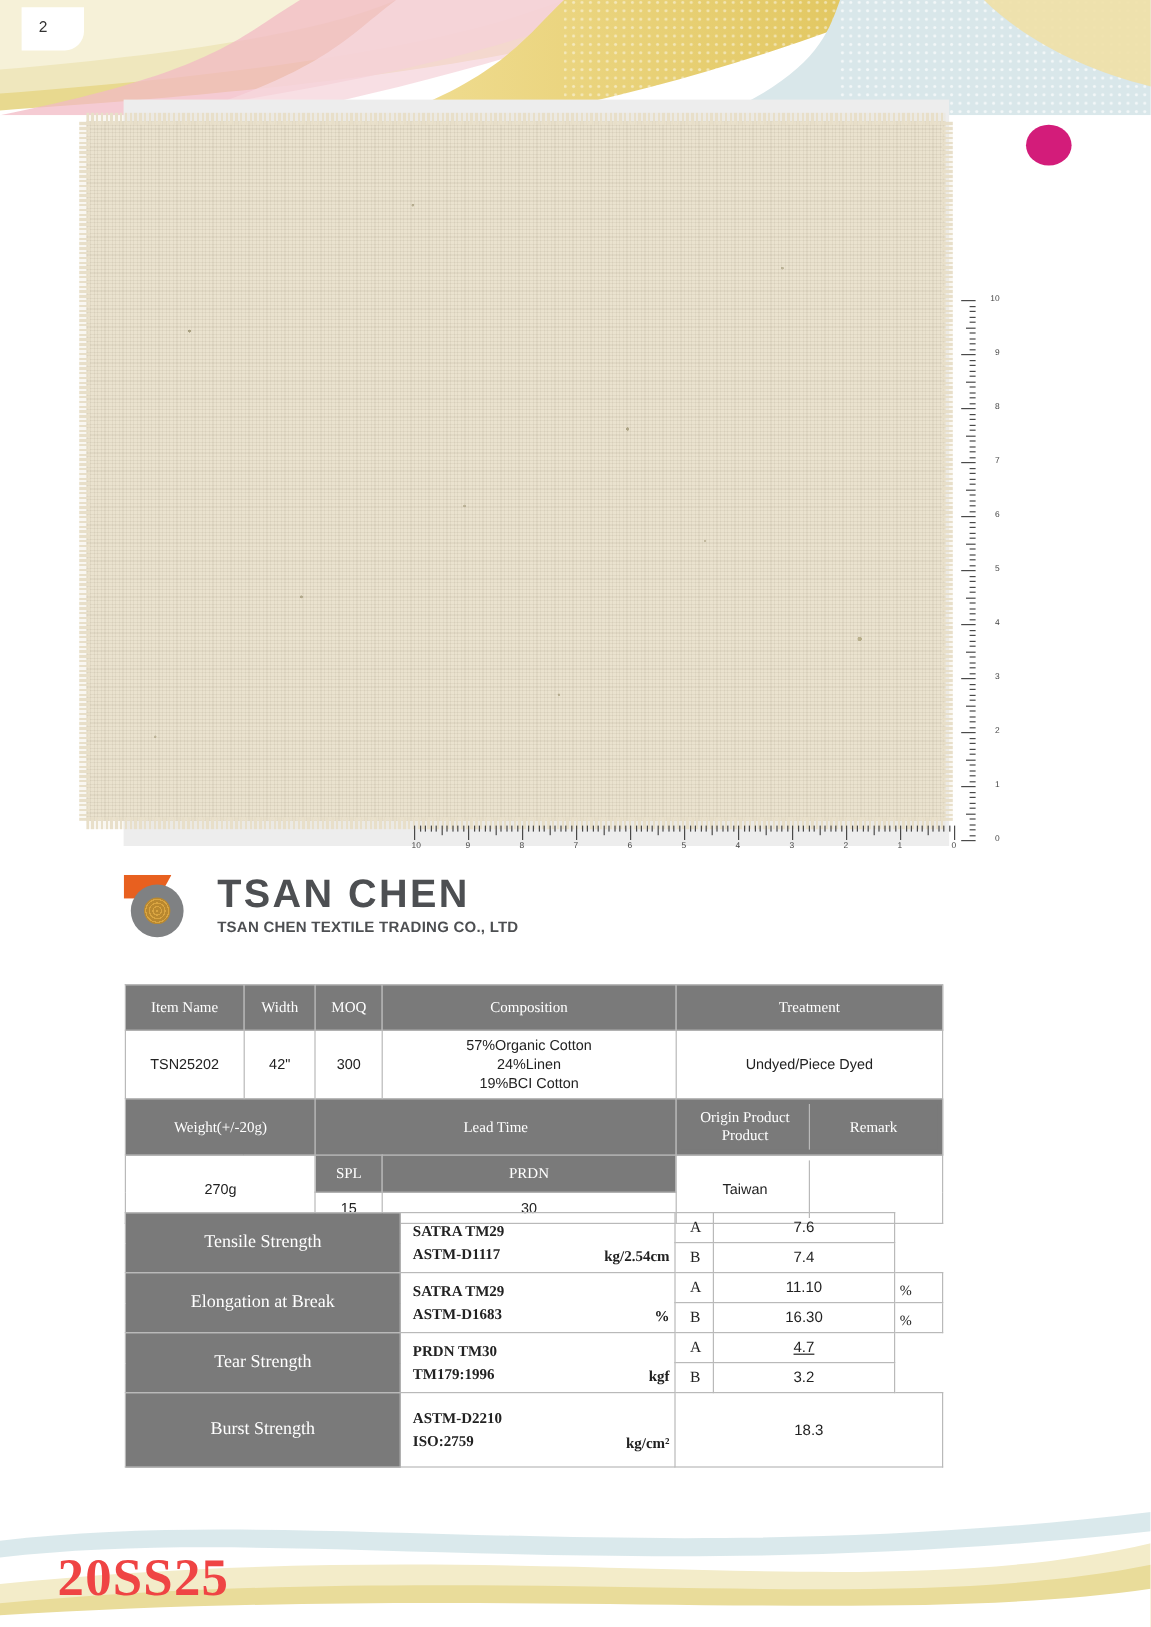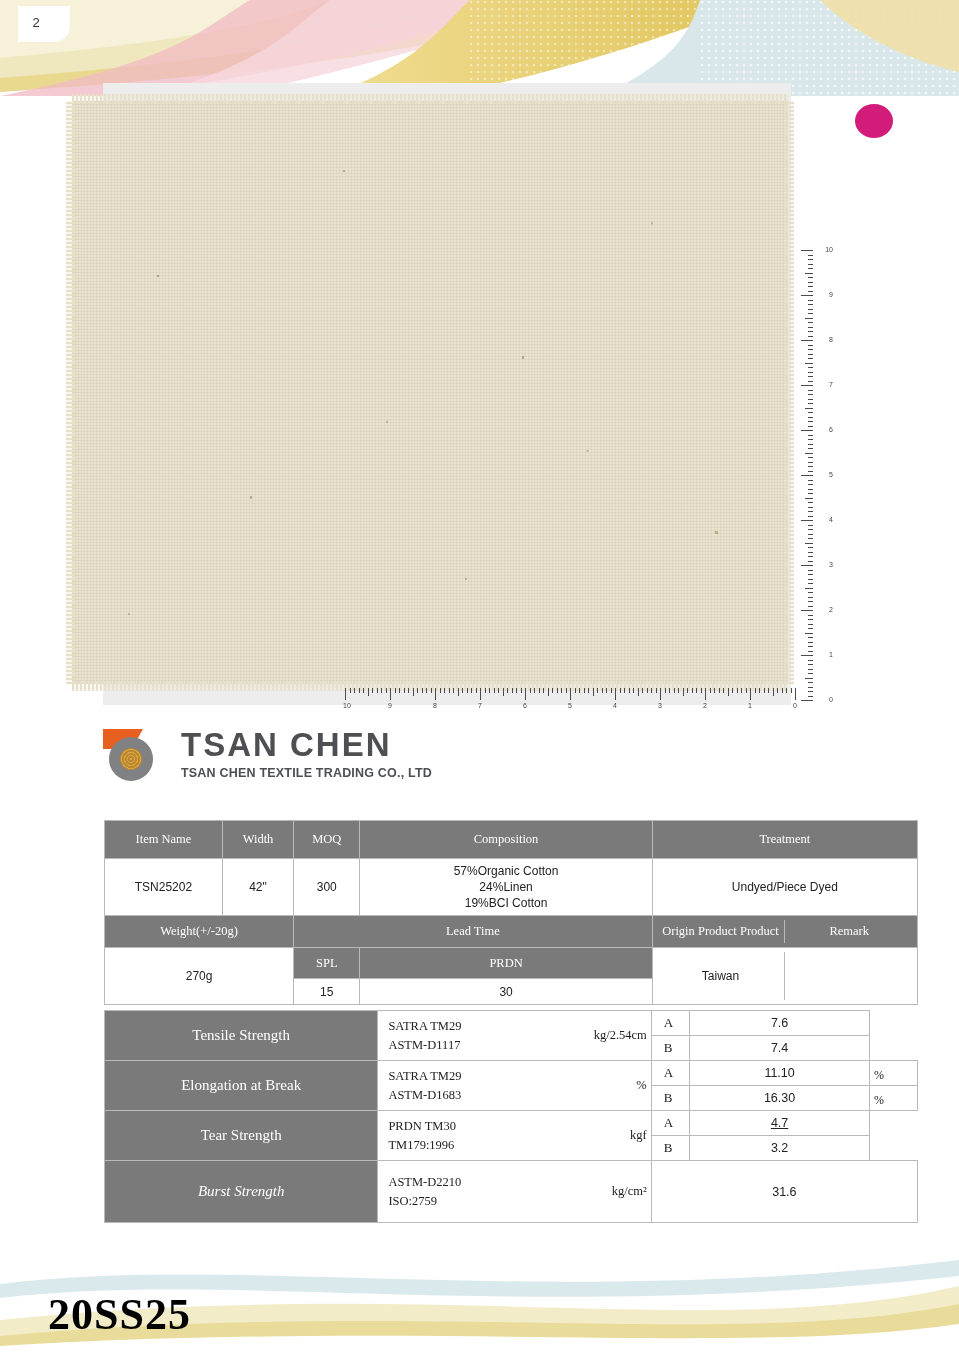--- a/index.html
+++ b/index.html
@@ -116,21 +116,21 @@
     font-size:12.5px; font-weight:bold; letter-spacing:.2px; color:#4d4f52;
     line-height:16px;
   }
   .logo-cn {
     position:absolute; left:505px; top:2px;
     font-family:"DejaVu Sans", sans-serif;
     font-size:36px; font-weight:bold; color:#6b6d70; letter-spacing:3px;
   }
 
   
-  .spec { position:absolute; left:104px; top:820px; width:814px; border-collapse:collapse; }
+  .spec { position:absolute; left:104px; top:820px; width:682px; border-collapse:collapse; }
   .spec td {
     border:1px solid #b9b9b9;
     font-size:12.5px;
     color:#222;
     text-align:center;
     vertical-align:middle;
     padding:4px 4px;
     font-family:"Liberation Serif", serif;
   }
   .spec td.hdr {
@@ -141,30 +141,30 @@
   .spec td.lbl-grey {
     background:#7a7a7a; color:#fff; font-size:15px;
     font-family:"Liberation Serif", serif;
   }
   .spec td.test { text-align:left; padding-left:10px; font-size:12.5px; position:relative; }
   .spec td.ab { width:32px; font-size:13px; text-align:left; padding-left:12px; }
   .spec td.num { font-family:"Liberation Sans", sans-serif; font-size:12.5px; }
   .spec td.pct { width:40px; text-align:left; font-size:12px; vertical-align:bottom; padding-bottom:2px;}
   .comp-line { line-height:16px; }
 
-  .test-cell { display:flex; justify-content:space-between; align-items:center; }
+  .test-cell { display:flex; justify-content:space-between; align-items:flex-end;font-weight:bold; }
   .test-cell .names { text-align:left; line-height:19px; }
   .test-cell .u { padding-left:6px; white-space:nowrap; }
 
   
   .bottom-band { position:absolute; left:0; bottom:0; width:959px; height:110px; overflow:hidden; }
   .year {
     position:absolute; left:48px; bottom:16px;
     font-family:"Liberation Serif", serif;
-    font-size:44px; font-weight:bold; color:#000000; letter-spacing:1px;
+    font-size:44px; font-weight:bold; color:#ef4444; letter-spacing:1px;
   }
 </style>
 </head>
 <body>
 
 <div class="top-band">
   <svg width="959" height="96" viewBox="0 0 959 96">
     <defs>
       <pattern id="dots" width="7" height="7" patternUnits="userSpaceOnUse">
         <circle cx="2" cy="2" r="1.3" fill="#ffffff" opacity="0.85"></circle>
@@ -560,31 +560,31 @@
         <td class="ab">A</td>
         <td class="num" style="width: 150px; text-decoration: underline;">4.7</td>
         <td class="pct" style="border: 0px;"></td>
       </tr>
       <tr>
         <td class="ab">B</td>
         <td class="num" style="width: 150px;">3.2</td>
         <td class="pct" style="border: 0px;"></td>
       </tr>
       <tr>
-        <td class="lbl-grey" rowspan="1" style="width: 228px; height: 62px; font-style: italic;">Burst Strength</td>
+        <td class="lbl-grey" rowspan="1" style="width: 228px; height: 62px;">Burst Strength</td>
         <td class="test" rowspan="1" style="width: 228px;">
           <div class="test-cell">
             <div class="names">
               <div>ASTM-D2210</div>
               <div>ISO:2759</div>
             </div>
             <div class="u">kg/cm²</div>
           </div>
         </td>
-        <td class="num" colspan="3" style="height: 62px;">31.6</td>
+        <td class="num" colspan="3" style="height: 62px;">18.3</td>
       </tr>
     </tbody>
 </table>
 
 <div class="bottom-band">
   <svg width="959" height="110" viewBox="0 0 959 110">
     <rect x="0" y="0" width="959" height="110" fill="#ffffff"></rect>
     <path d="M0,110 H959 V40 C720,96 430,30 0,74 Z" fill="#f3ecc9"></path>
     <path d="M0,110 H959 V58 C730,104 420,52 0,90 Z" fill="#e9dc9a"></path>
     <path d="M0,110 H959 V78 C740,110 430,74 0,100 Z" fill="#ffffff"></path>

